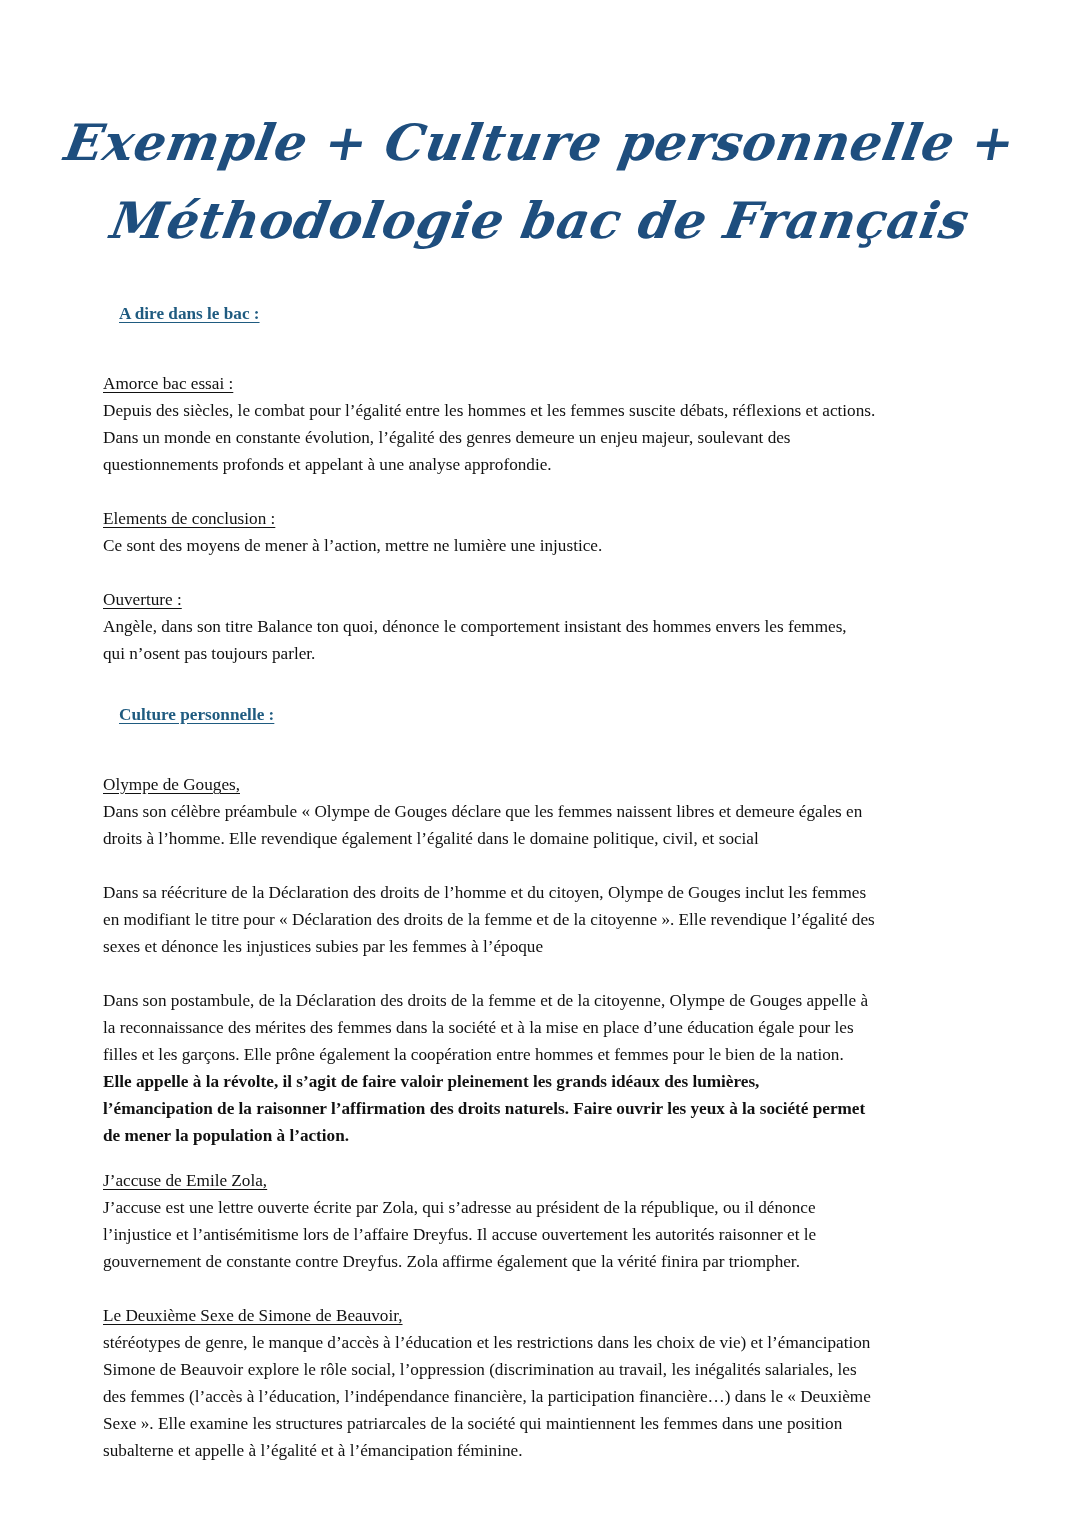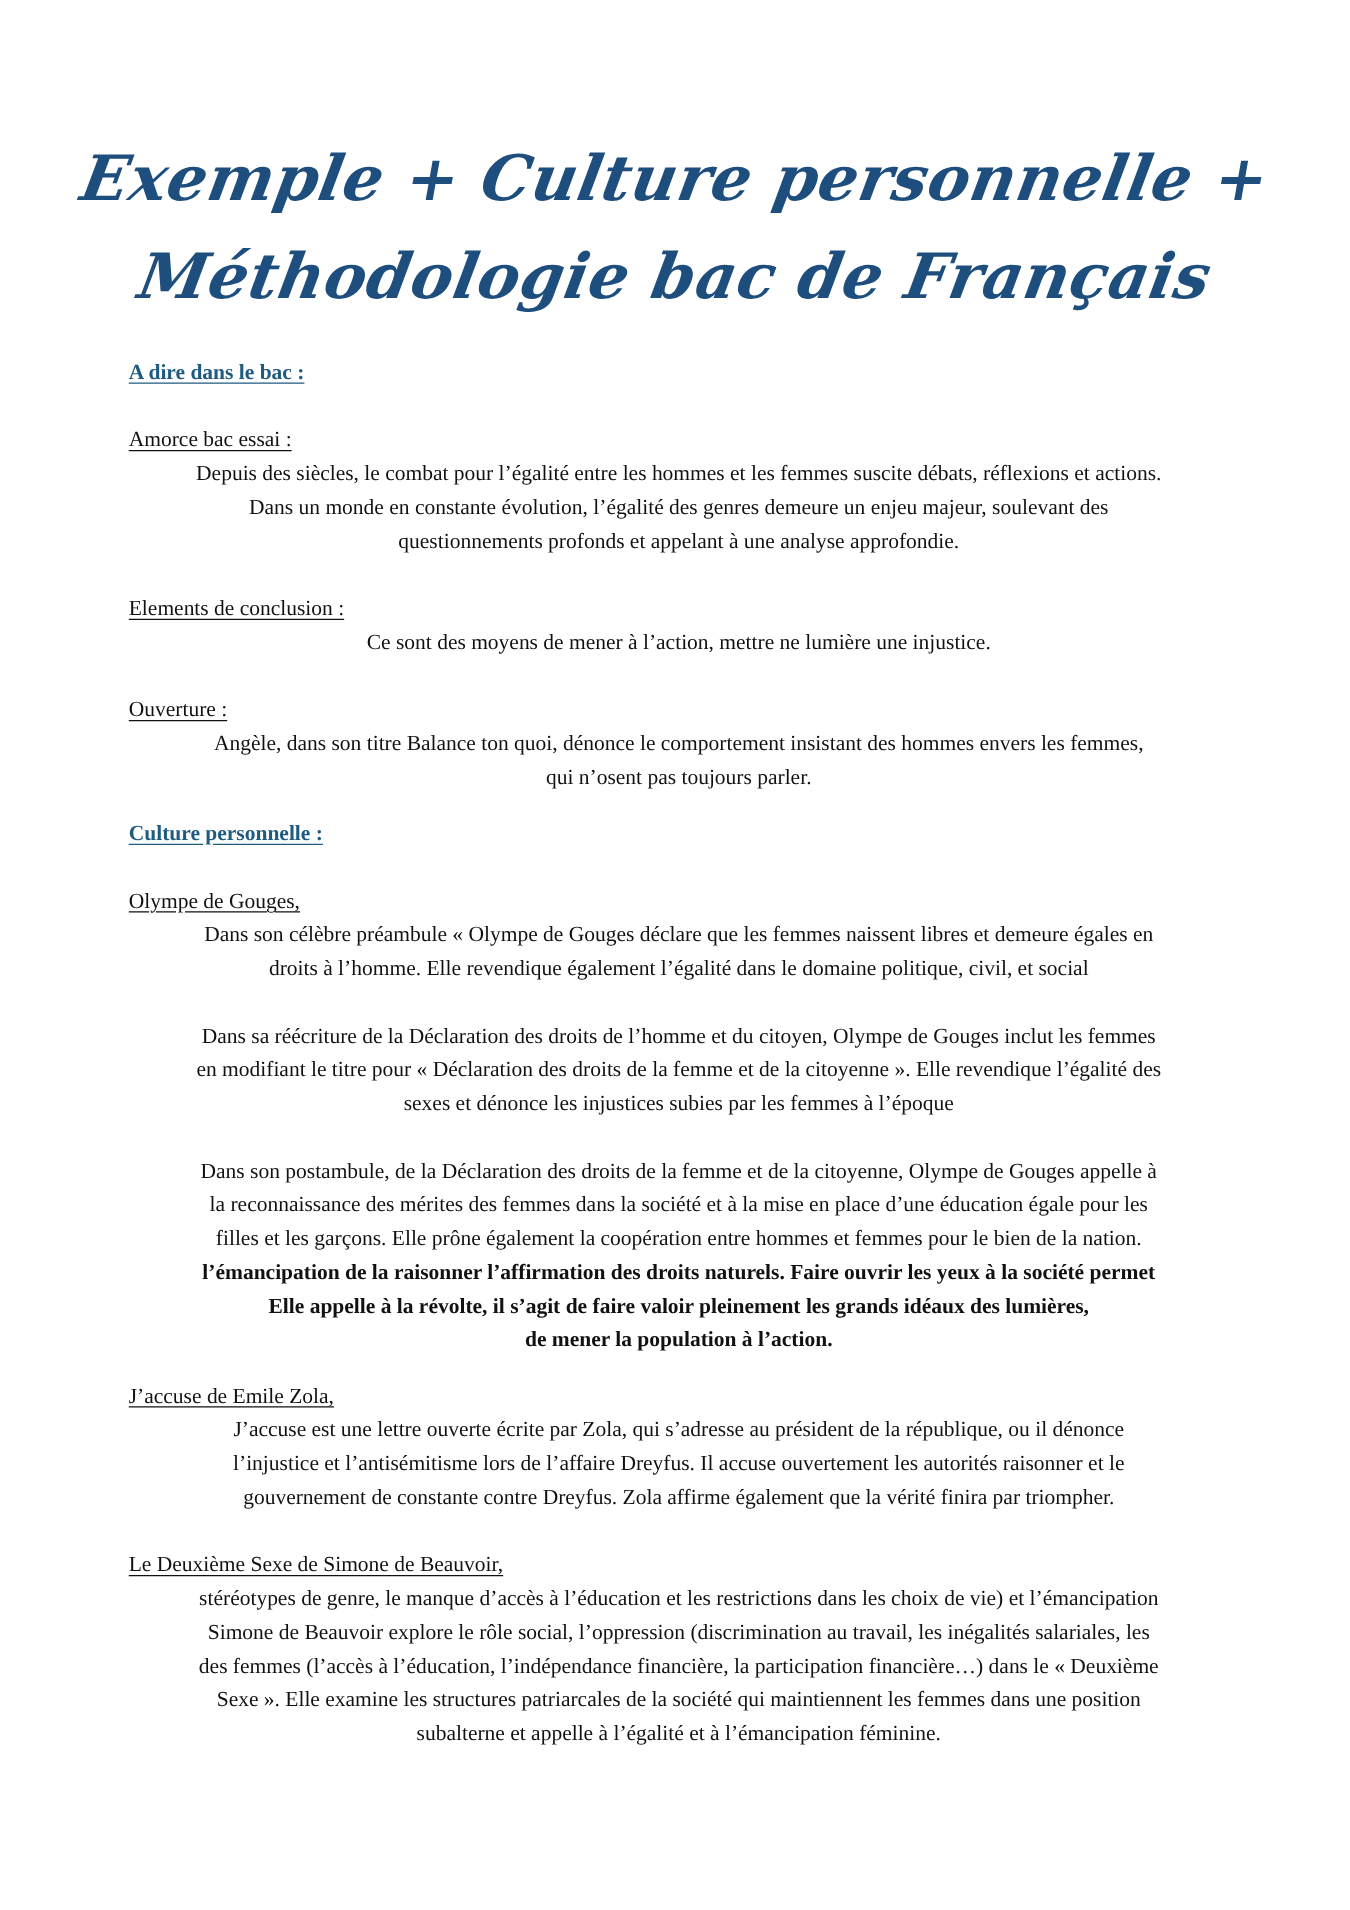--- a/index.html
+++ b/index.html
@@ -44,32 +44,31 @@
       top: 284px;
       width: 880px;
       font-size: 17.2px;
       line-height: 27px;
     }
     .section-heading {
       color: #1f5b80;
       font-weight: bold;
       text-decoration: underline;
       text-underline-offset: 3px;
-      margin: 0;
+      margin: 16px;
       height: 27px;
     }
     .sub-heading {
       text-decoration: underline;
       text-underline-offset: 3px;
       margin: 0;
       height: 27px;
     }
     .para {
       margin: 0;
-      text-align: center;
     }
     .para .line {
       display: block;
       white-space: nowrap;
     }
     .bold { font-weight: bold; }
     .gap-1 { height: 27px; }
     .gap-small { height: 18px; }
   </style>
 </head>
@@ -125,22 +124,22 @@
       <p class="para">
         <span class="line">Dans sa réécriture de la Déclaration des droits de l’homme et du citoyen, Olympe de Gouges inclut les femmes</span>
         <span class="line">en modifiant le titre pour « Déclaration des droits de la femme et de la citoyenne ». Elle revendique l’égalité des</span>
         <span class="line">sexes et dénonce les injustices subies par les femmes à l’époque</span>
       </p>
       <div class="gap-1"></div>
       <p class="para">
         <span class="line">Dans son postambule, de la Déclaration des droits de la femme et de la citoyenne, Olympe de Gouges appelle à</span>
         <span class="line">la reconnaissance des mérites des femmes dans la société et à la mise en place d’une éducation égale pour les</span>
         <span class="line">filles et les garçons. Elle prône également la coopération entre hommes et femmes pour le bien de la nation.</span>
+        <span class="line bold">Elle appelle à la révolte, il s’agit de faire valoir pleinement les grands idéaux des lumières,</span>
         <span class="line bold">l’émancipation de la raisonner l’affirmation des droits naturels. Faire ouvrir les yeux à la société permet</span>
-        <span class="line bold">Elle appelle à la révolte, il s’agit de faire valoir pleinement les grands idéaux des lumières,</span>
         <span class="line bold">de mener la population à l’action.</span>
       </p>
     </div>
     <div class="gap-small"></div>
 
     <div>
       <div class="sub-heading">J’accuse de Emile Zola,</div>
       <p class="para">
         <span class="line">J’accuse est une lettre ouverte écrite par Zola, qui s’adresse au président de la république, ou il dénonce</span>
         <span class="line">l’injustice et l’antisémitisme lors de l’affaire Dreyfus. Il accuse ouvertement les autorités raisonner et le</span>

